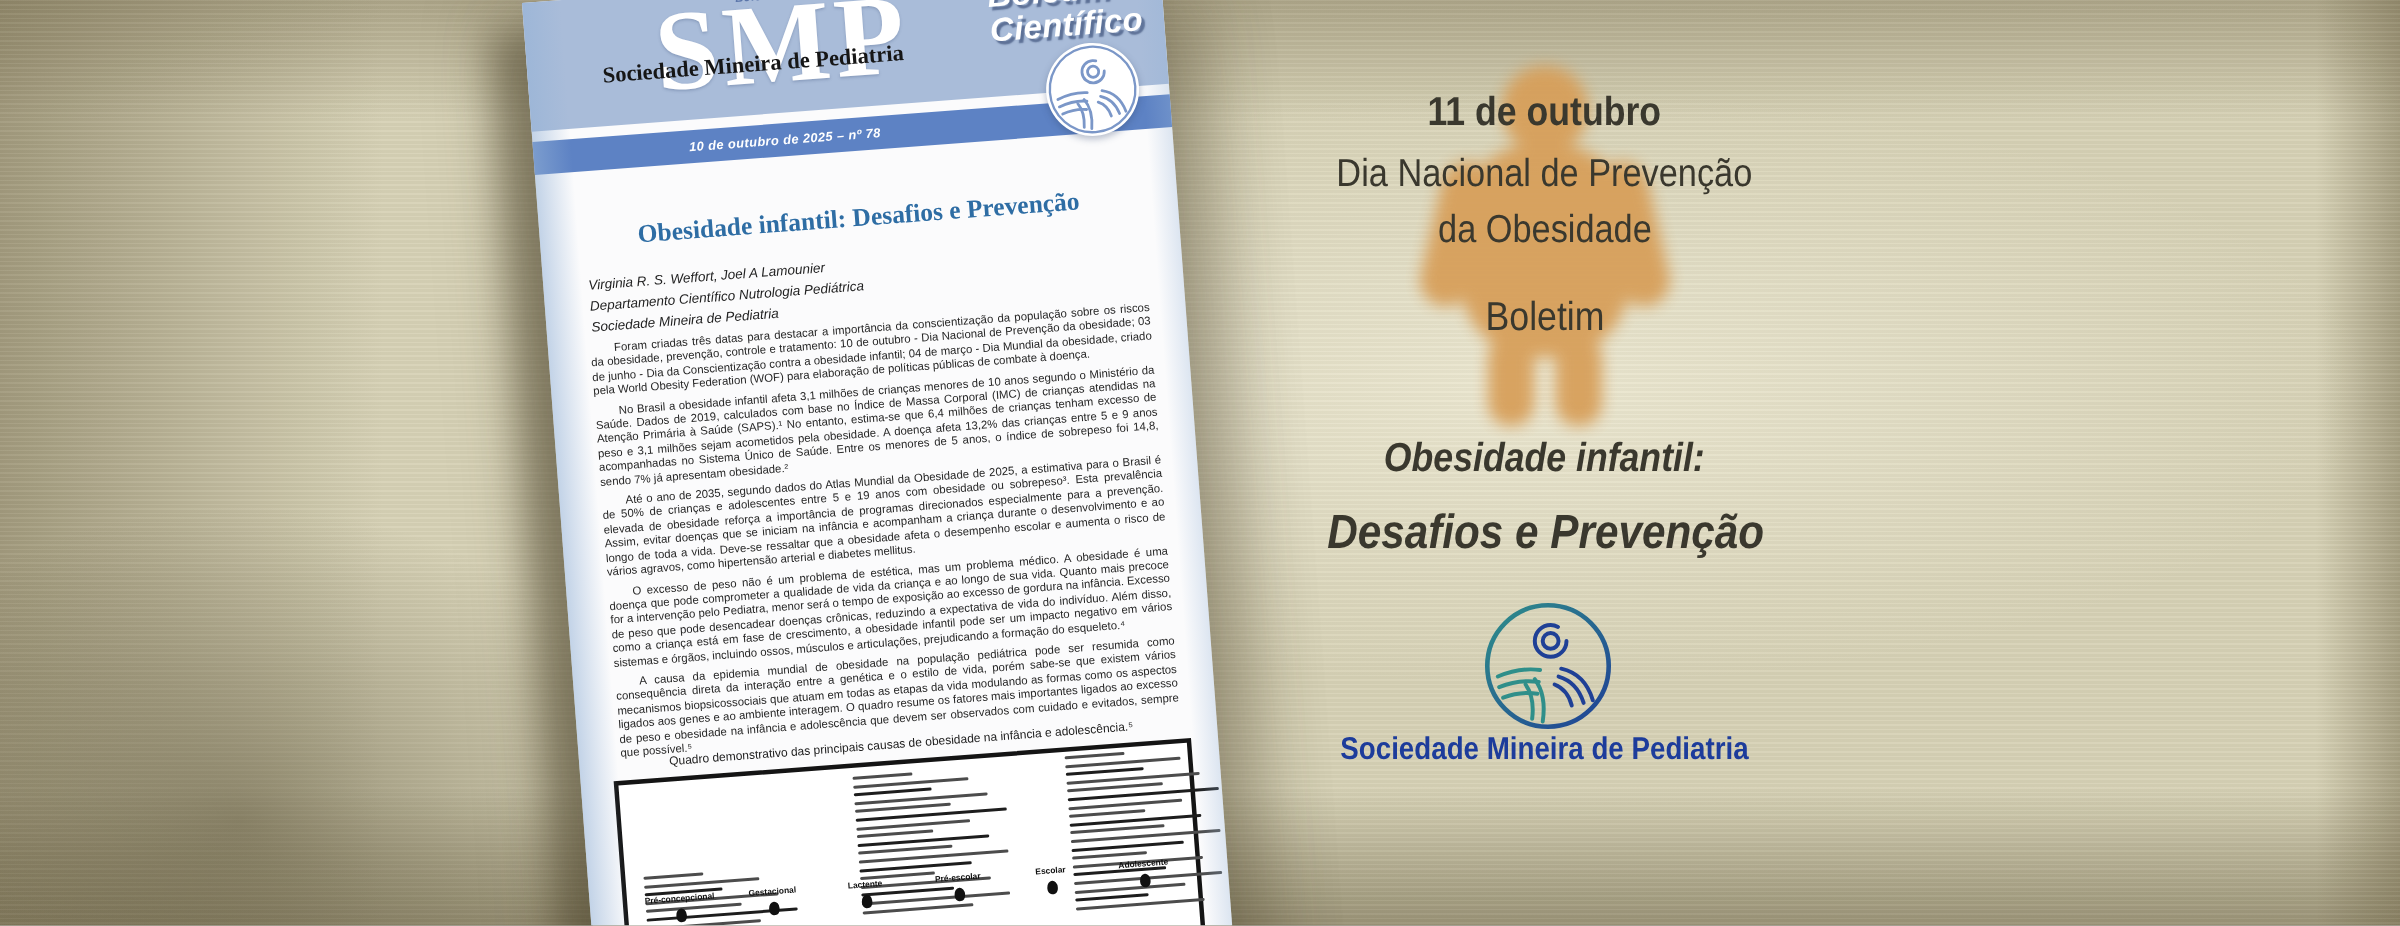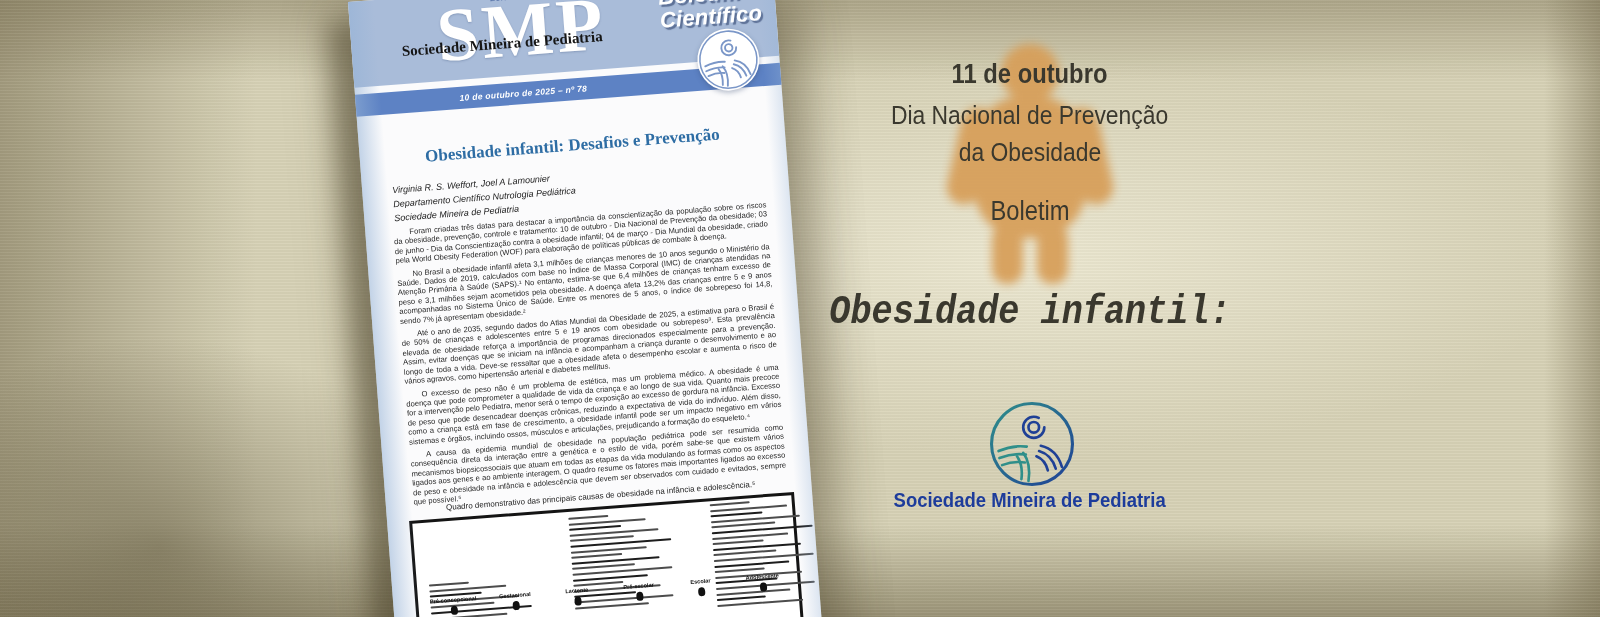--- a/index.html
+++ b/index.html
@@ -67,21 +67,21 @@
   .f-arm-r{left:212px;top:103px;width:34px;height:98px;border-radius:18px;transform:rotate(-13deg);}
   .f-leg-l{left:132px;top:220px;width:31px;height:60px;border-radius:15px;}
   .f-leg-r{left:177px;top:220px;width:31px;height:60px;border-radius:15px;}
   .p-line{position:absolute;left:-60px;right:-60px;color:#3a382e;white-space:nowrap;}
   .cond{display:inline-block;transform:scaleX(.88);transform-origin:center;}
   .p-date{top:55px;font-size:27px;font-weight:700;}
   .p-sub1{top:96px;font-size:26px;font-weight:500;}
   .p-sub2{top:133px;font-size:26px;font-weight:500;}
   .p-bol1{top:192px;font-size:27px;font-weight:500;}
   .p-bol2{top:228px;font-size:27px;font-weight:500;}
-  .p-top1{top:286px;font-size:40px;font-weight:700;font-style:italic;font-family:Liberation Mono, monospace;}
+  .p-top1{top:286px;font-size:27px;font-weight:700;font-style:italic;}
   .p-top2{top:332px;font-size:32px;font-weight:700;font-style:italic;}
   .p-logo{position:absolute;left:128px;top:396px;width:88px;height:88px;}
   .p-logo svg{width:100%;height:100%;}
   .p-org{position:absolute;left:-60px;right:-60px;top:484px;font-size:21px;font-weight:700;color:#1d3c9b;white-space:nowrap;}
 </style>
 </head>
 <body>
 
 <div class="stage">
   <div class="bg"></div>
@@ -221,20 +221,21 @@
       <div class="f-arm-r"></div>
       <div class="f-leg-l"></div>
       <div class="f-leg-r"></div>
     </div>
 
     <div class="p-line p-date"><span class="cond">11 de outubro</span></div>
     <div class="p-line p-sub1"><span class="cond">Dia Nacional de Prevenção</span></div>
     <div class="p-line p-sub2"><span class="cond">da Obesidade</span></div>
     <div class="p-line p-bol1"><span class="cond">Boletim</span></div>
     <div class="p-line p-top1"><span class="cond">Obesidade infantil:</span></div>
+    <div class="p-line p-top2"><span class="cond">Desafios e Prevenção</span></div>
 
     <div class="p-logo">
       <svg viewBox="0 0 100 100" fill="none" stroke-linecap="round">
         <defs>
           <linearGradient id="ring" x1="0" y1="0" x2="1" y2="1">
             <stop offset="0" stop-color="#2f8f8a"></stop>
               <stop offset="1" stop-color="#1f4096"></stop>
           </linearGradient>
         </defs>
         <circle cx="50" cy="50" r="46" stroke="url(#ring)" stroke-width="3.5"></circle>

